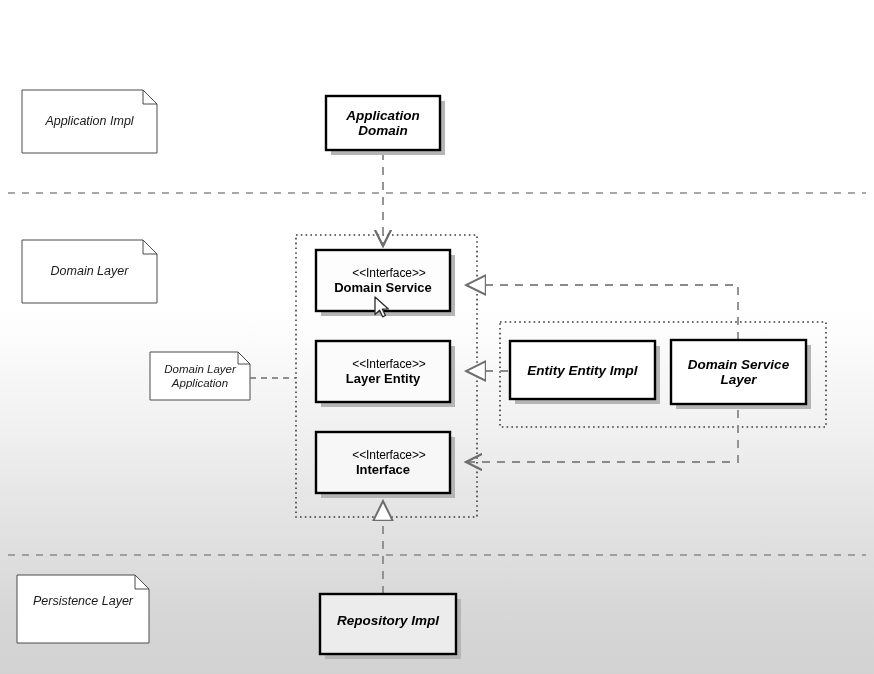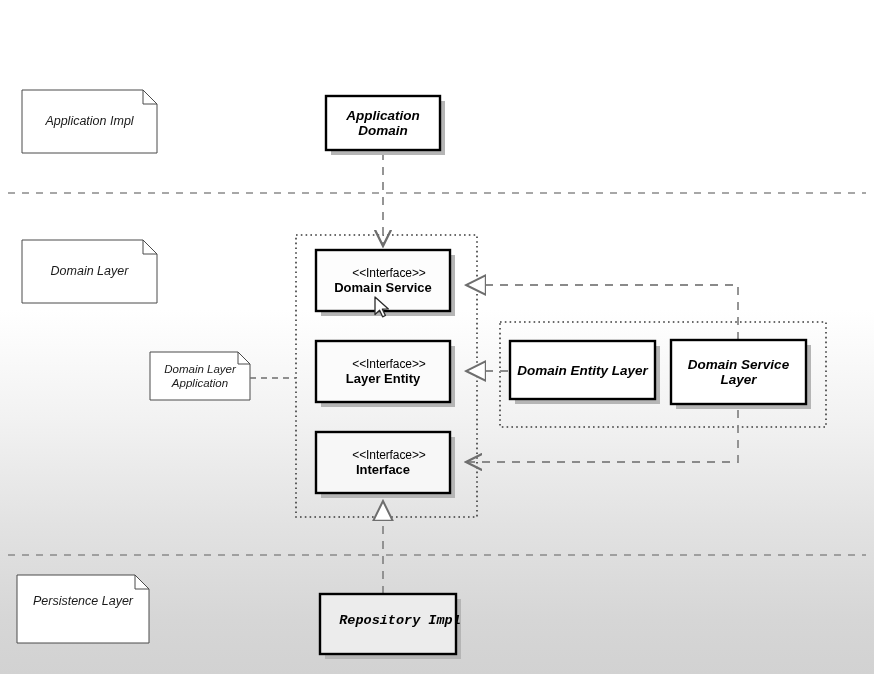--- a/index.html
+++ b/index.html
@@ -223,29 +223,29 @@
     <div class="stereo">&lt;&lt;Interface&gt;&gt;</div>
     <div class="cname">Layer Entity</div>
   </div>
 
   <div class="cls" style="left:316px; top:432px; width:134px; height:61px;">
     <div class="stereo">&lt;&lt;Interface&gt;&gt;</div>
     <div class="cname">Interface</div>
   </div>
 
   <div class="cls impl" style="left:510px; top:341px; width:145px; height:58px;">
-    <div class="cname">Domain Entity Layer</div>
+    <div class="cname">Entity Entity Impl</div>
   </div>
 
   <div class="cls impl" style="left:671px; top:340px; width:135px; height:64px;">
     <div class="cname">Domain Service</div>
     <div class="cname">Layer</div>
   </div>
 
-  <div class="cls impl" style="left:332px; top:594px; width:136px; height:52px;font-family:Liberation Mono, monospace;">
+  <div class="cls impl" style="left:320px; top:594px; width:136px; height:52px;">
     <div class="cname">Repository Impl</div>
   </div>
 
   <svg id="cursor" width="20" height="28" viewBox="0 0 20 28" style="left:373px; top:295px;">
     <path d="M 2 2 L 2 19.5 L 6.6 15.2 L 9.6 21.8 L 12.4 20.5 L 9.4 14.1 L 15.4 13.9 Z" fill="#ffffff" stroke="#2b2b2b" stroke-width="1.3" stroke-linejoin="round"></path>
   </svg>
 
 </div>
 
 </body></html>

